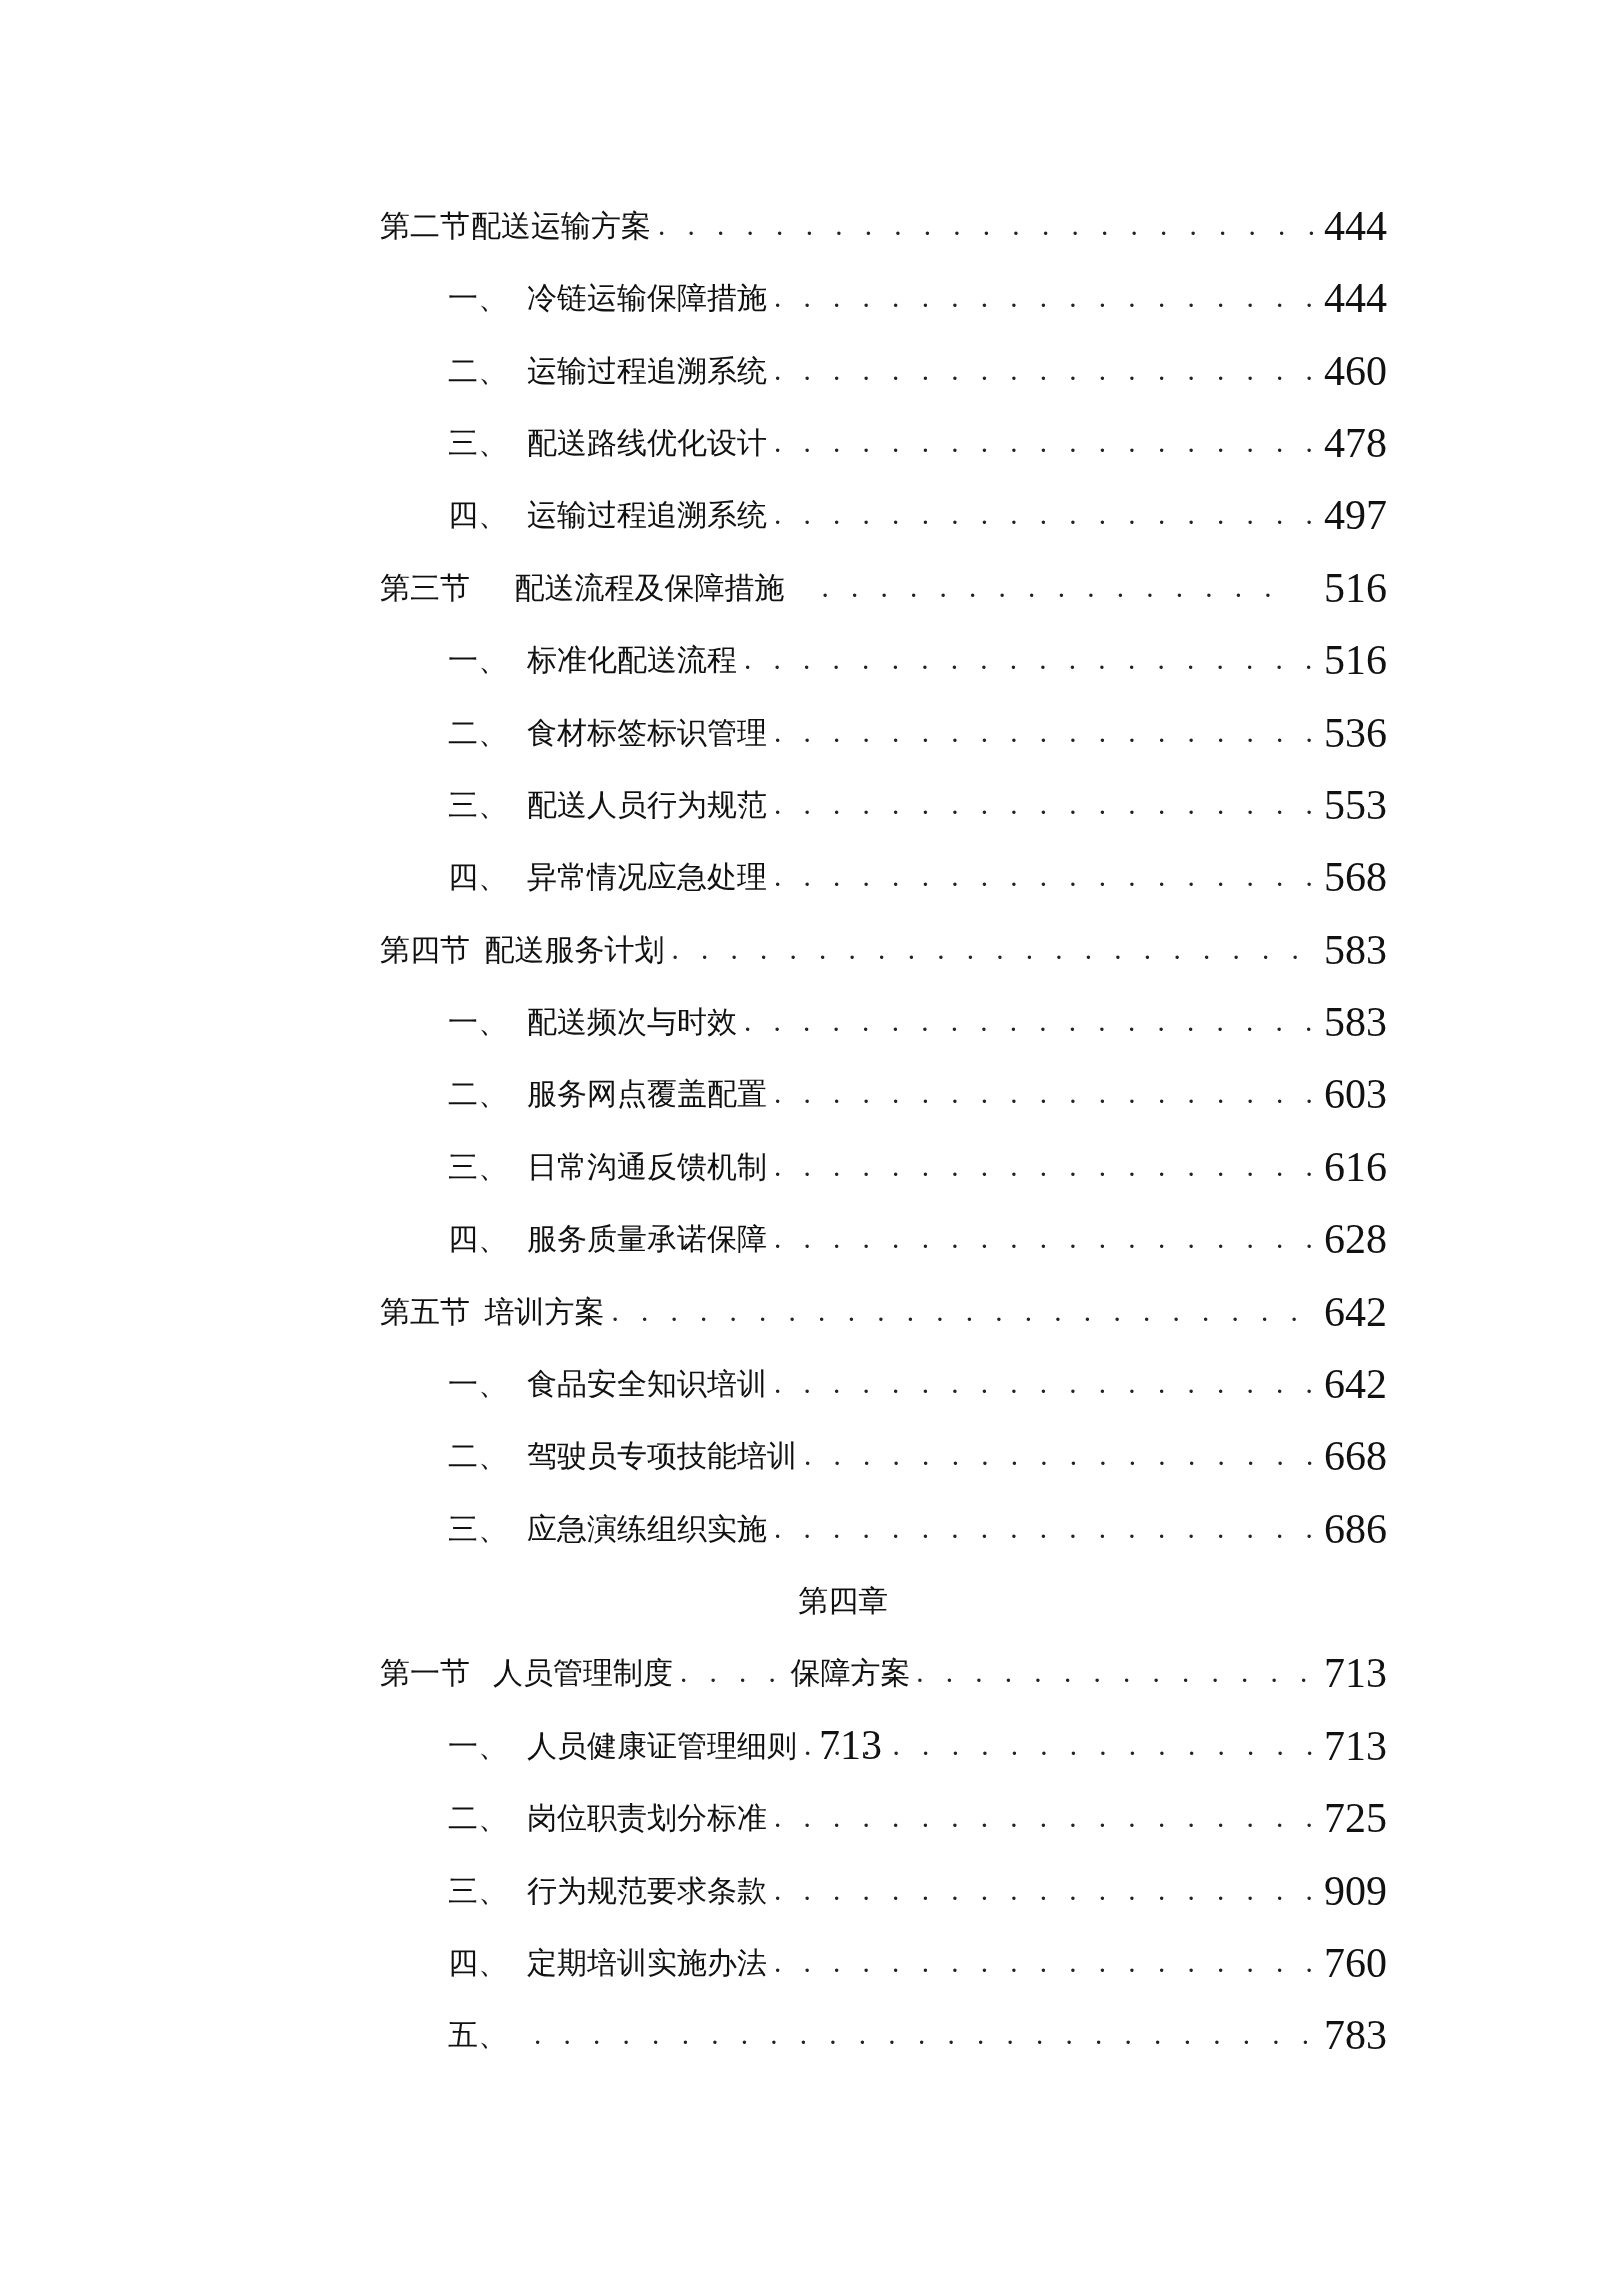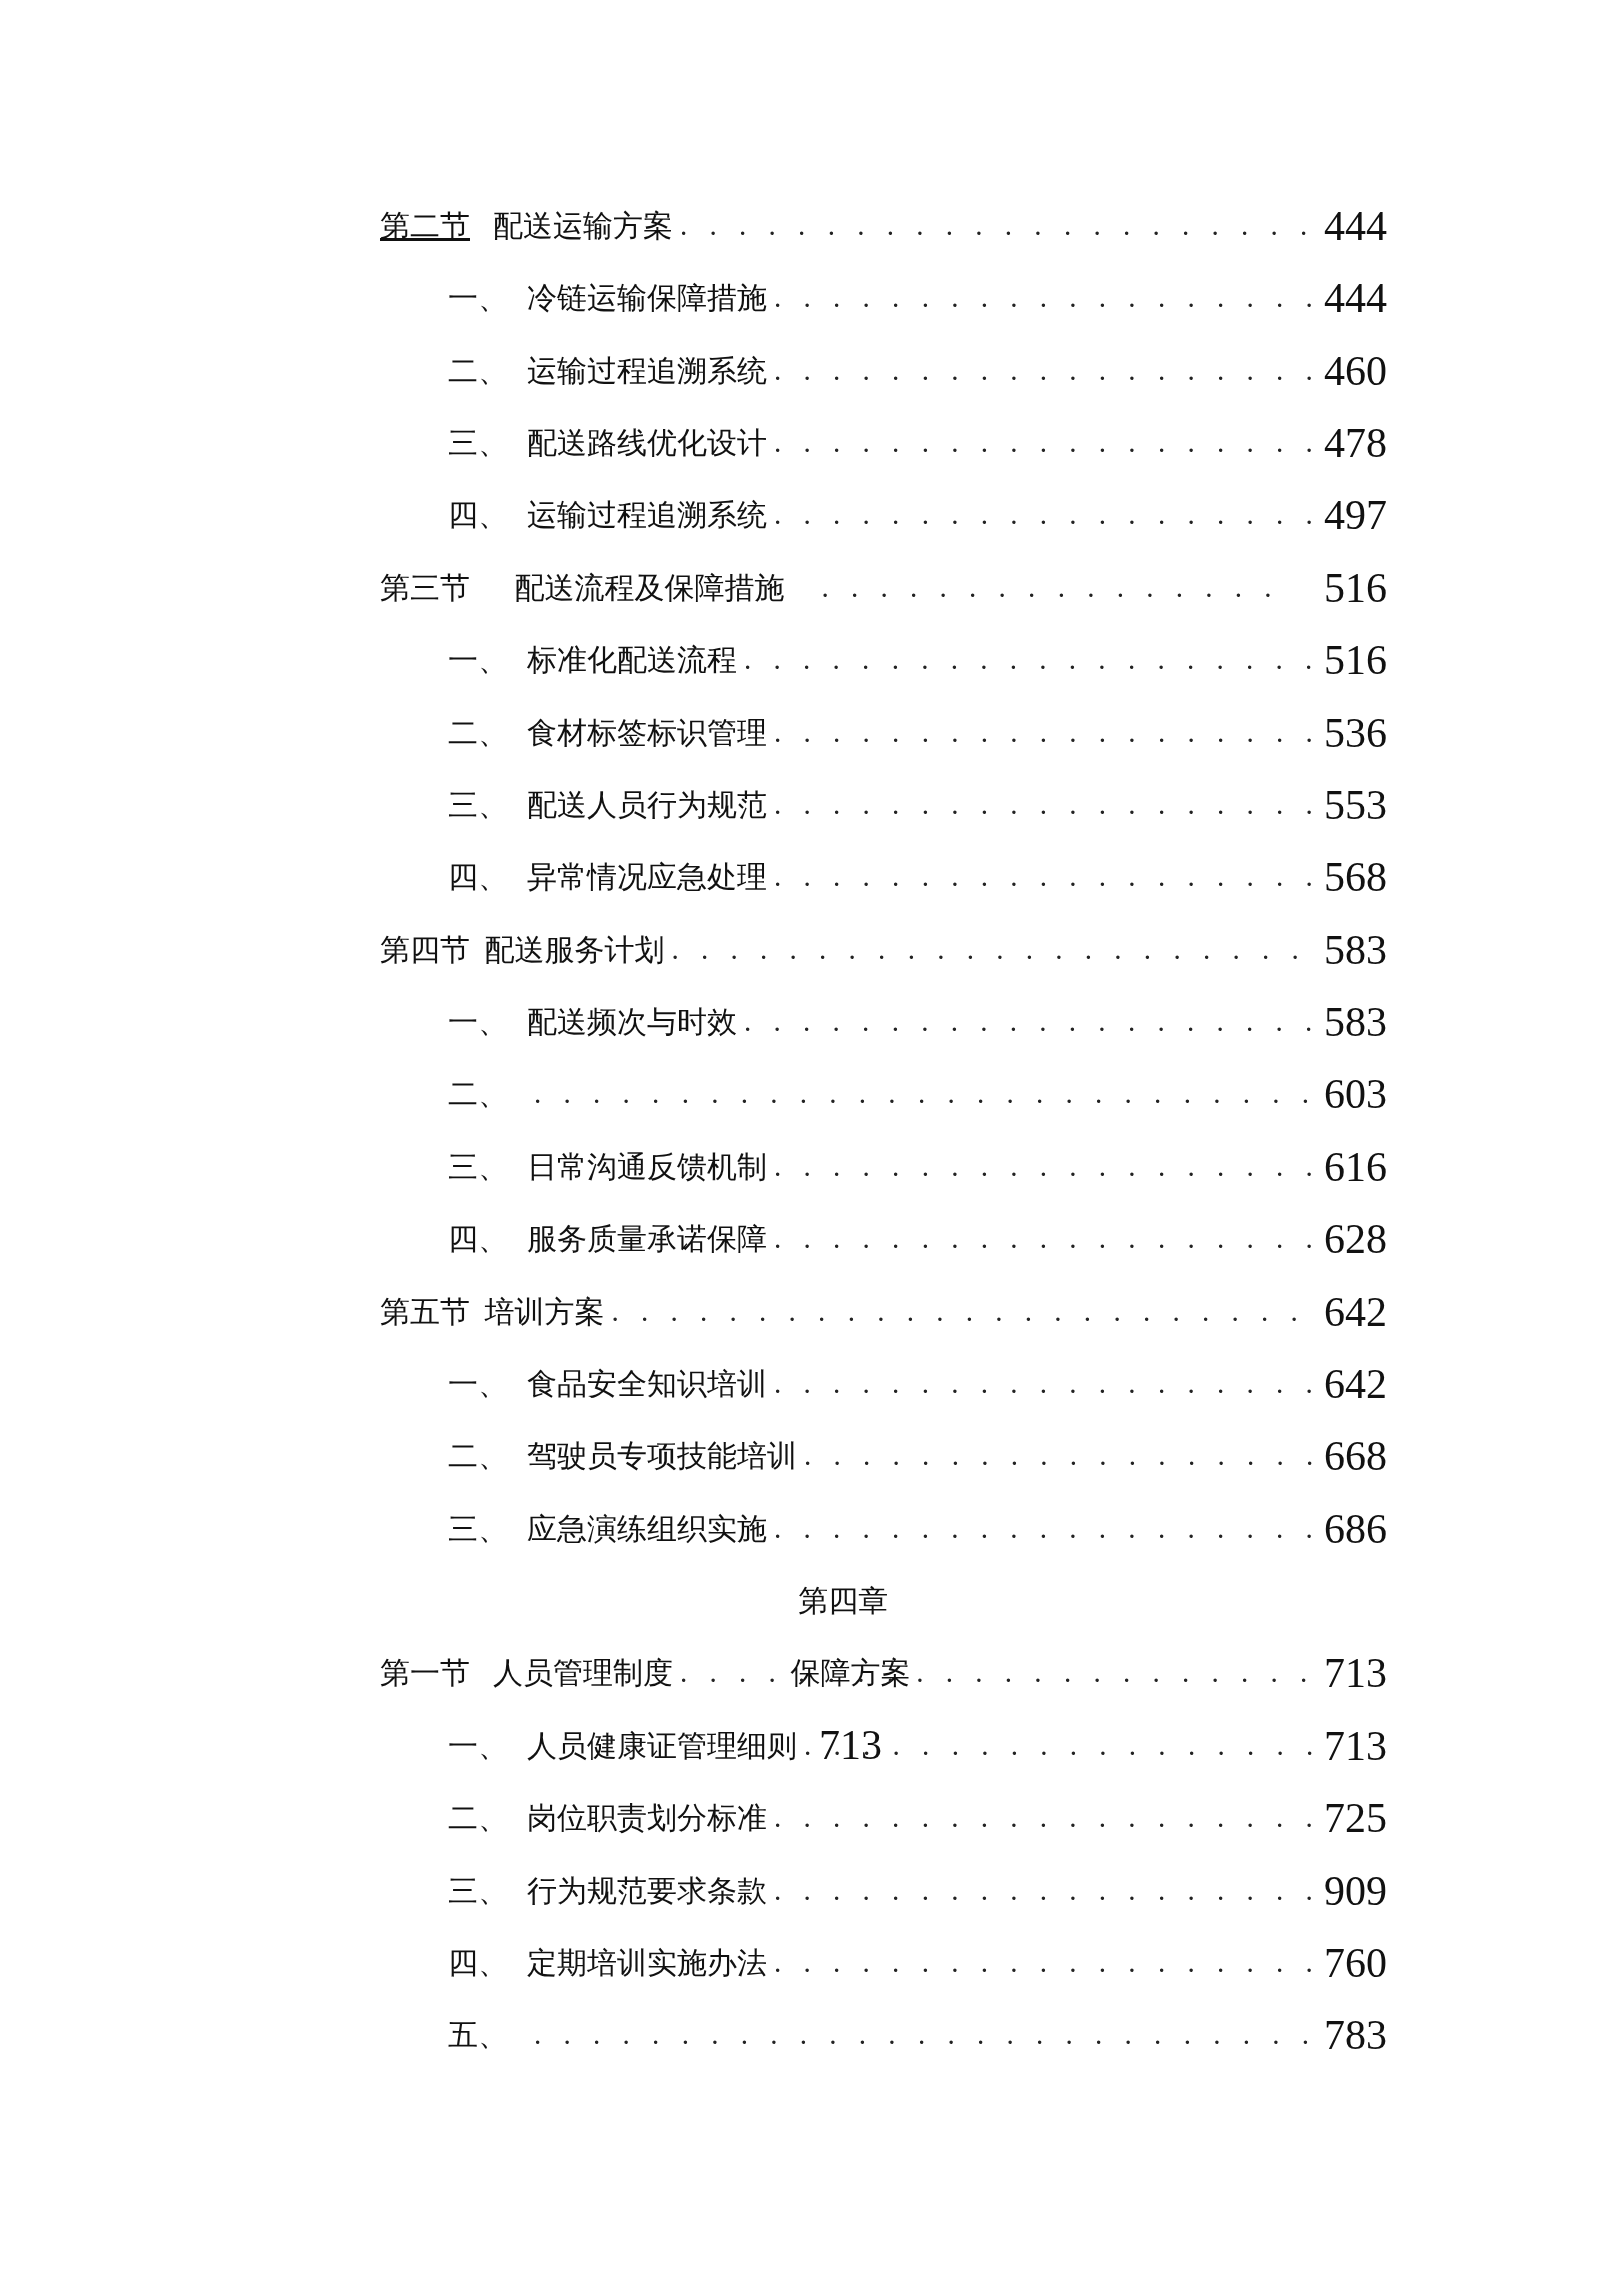--- a/index.html
+++ b/index.html
@@ -15,21 +15,21 @@
   .title { white-space:nowrap; }
   .dots { flex:1; overflow:hidden; white-space:nowrap; margin:0 6.5px; letter-spacing:6.5px; color:#222; font-size:26px; }
   .dots::before { content:". . . . . . . . . . . . . . . . . . . . . . . . . . . . . . . . . . . . . . . . . . . . . . . . . . . . . . . . . . . . . . . . . . . . . . . . . . . . . . . . . . . . . . . . . . . . . . . . . . . . . . . . . . . . . . . . . . . . . . . . . . . . . . . . . . . . . . . . . . . . . . . . . . . . . . . . . . . . ."; }
   .page { white-space:nowrap; font-family:"Liberation Serif",serif; font-size:42px; }
 </style>
 </head>
 <body>
 
 <div class="toc" id="toc">
     <div class="row l1" style="top: 0px;">
-      <span class="title" style="margin-right: 23px; text-decoration: underline;">第二节</span>
+      <span class="title" style="margin-right: 1px;">第二节</span>
       <span class="title">配送运输方案</span>
       <span class="dots"></span>
       <span class="page">444</span>
     </div>
     <div class="row l2" style="top: 72px;">
       <span class="num-prefix">一、</span>
       <span class="title">冷链运输保障措施</span>
       <span class="dots"></span>
       <span class="page">444</span>
     </div>
@@ -88,20 +88,21 @@
       <span class="page">583</span>
     </div>
     <div class="row l2" style="top: 796px;">
       <span class="num-prefix">一、</span>
       <span class="title">配送频次与时效</span>
       <span class="dots"></span>
       <span class="page">583</span>
     </div>
     <div class="row l2" style="top: 868px;">
       <span class="num-prefix">二、</span>
+      <span class="title">服务网点覆盖配置</span>
       <span class="dots"></span>
       <span class="page">603</span>
     </div>
     <div class="row l2" style="top: 941px;">
       <span class="num-prefix">三、</span>
       <span class="title">日常沟通反馈机制</span>
       <span class="dots"></span>
       <span class="page">616</span>
     </div>
     <div class="row l2" style="top: 1013px;">

